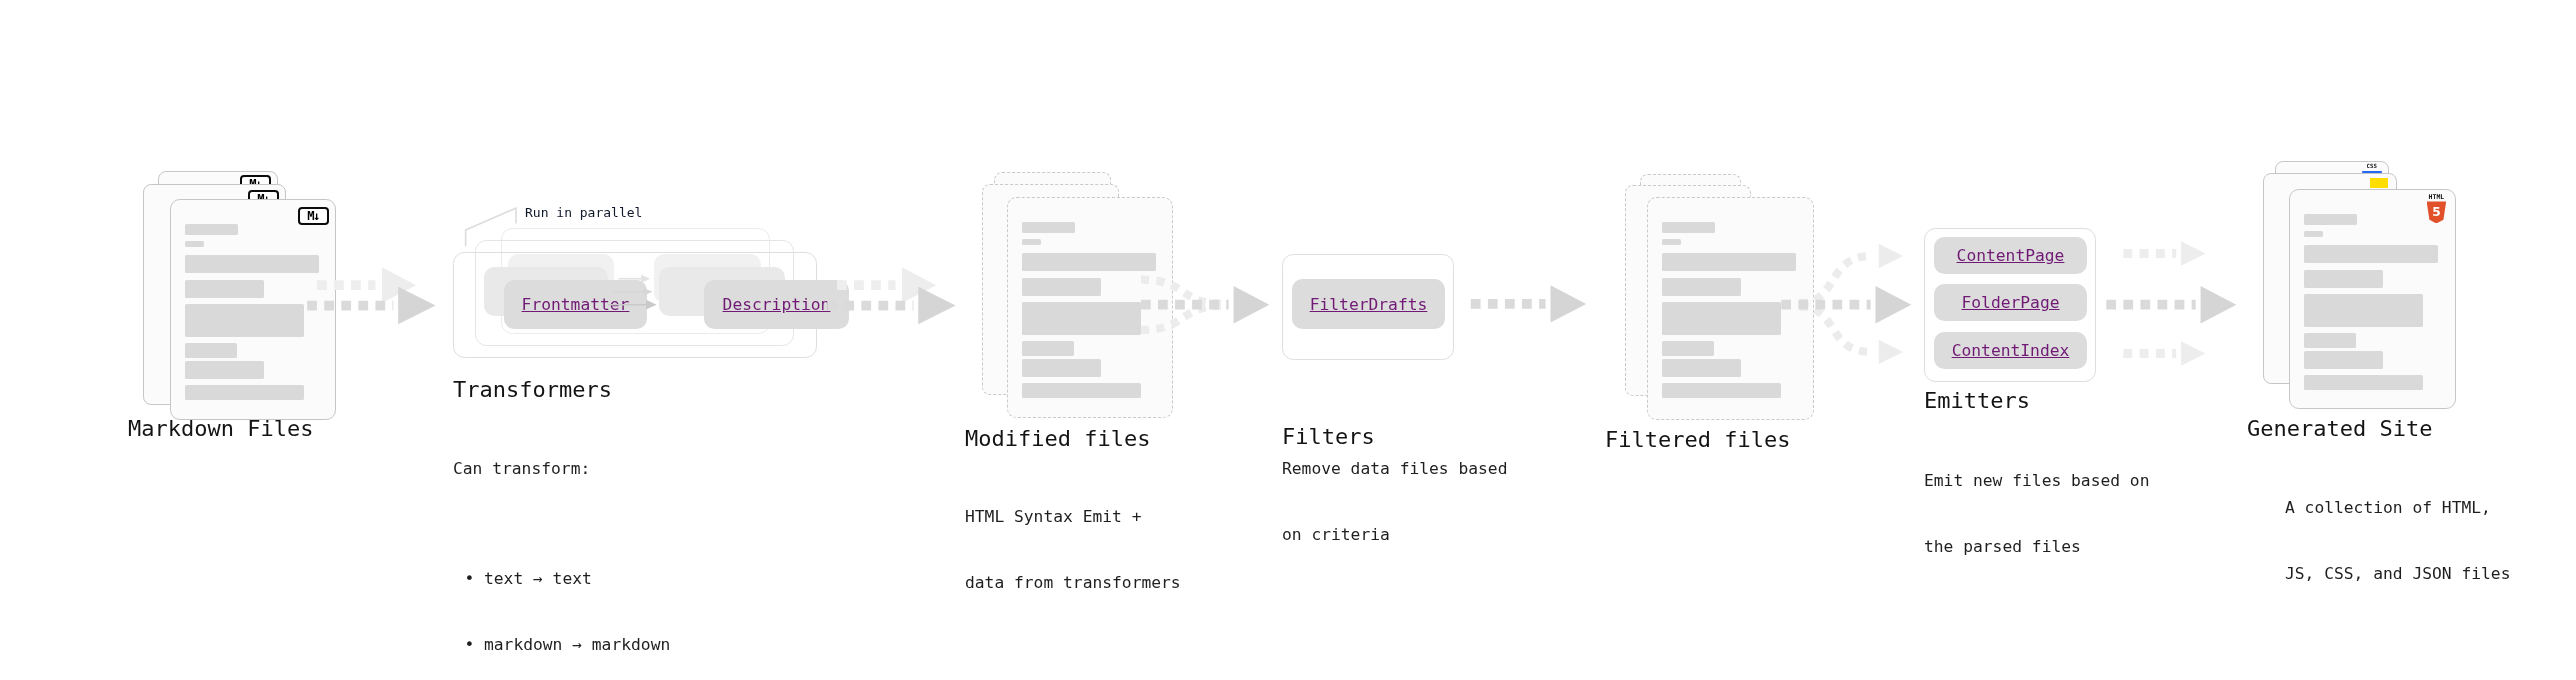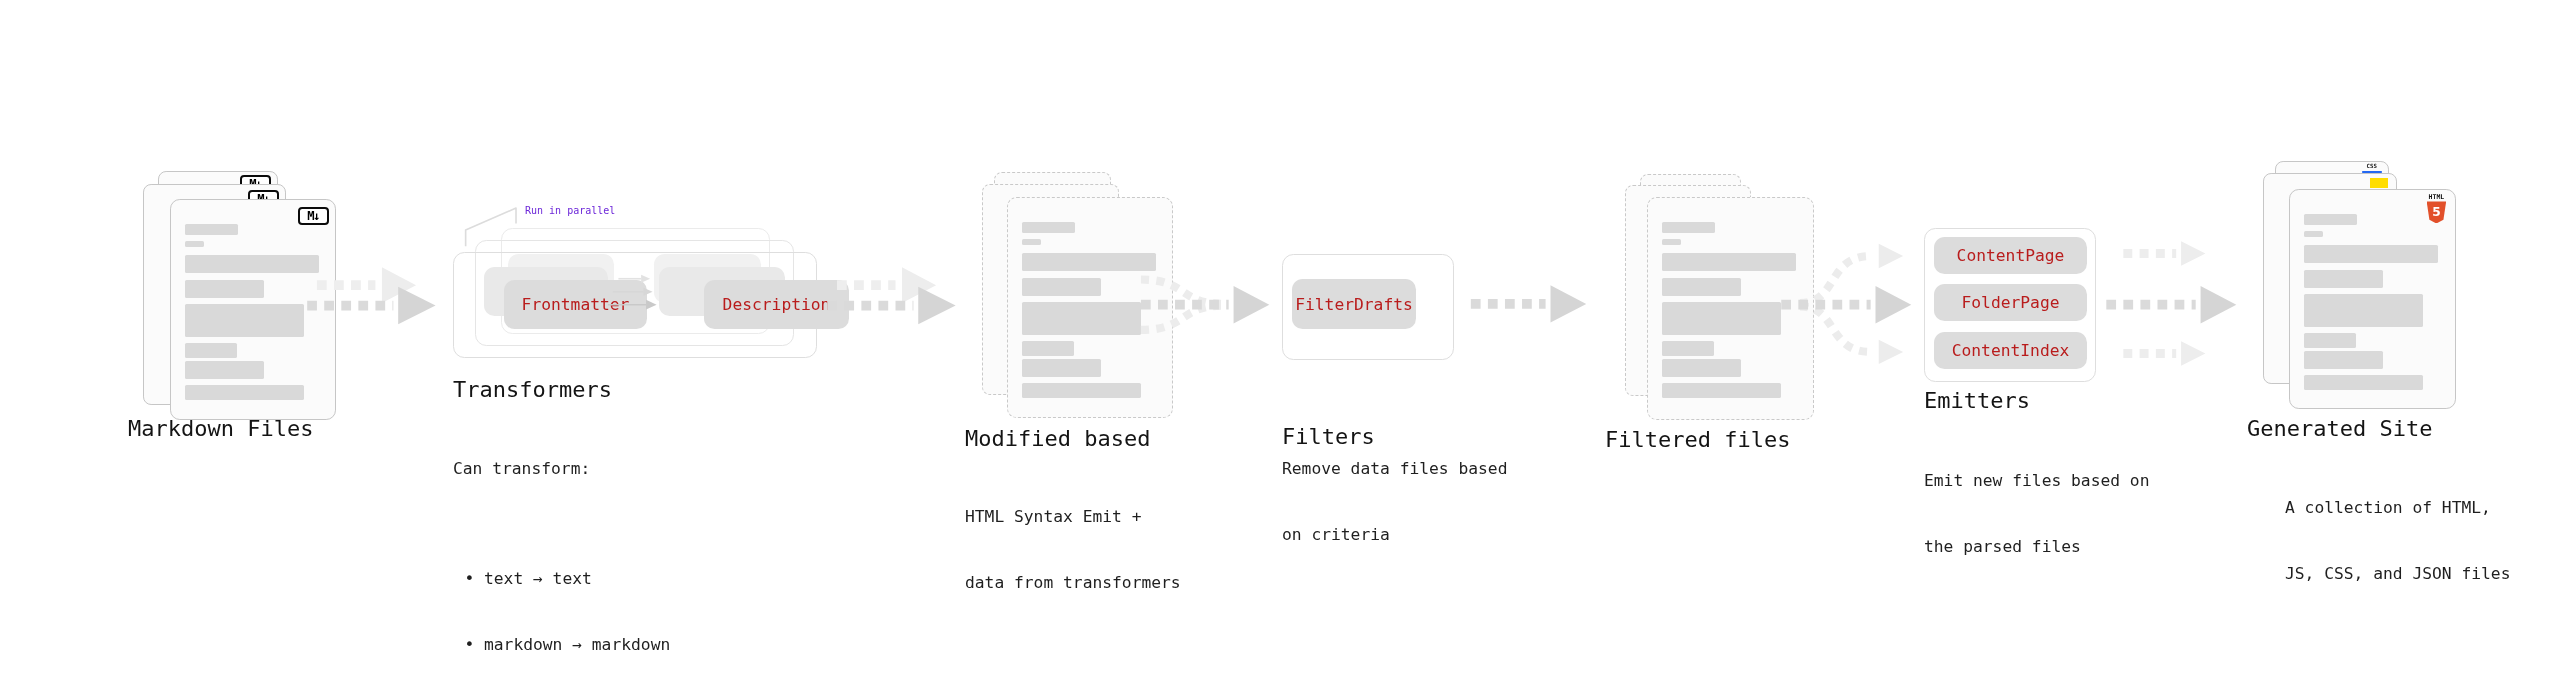--- a/index.html
+++ b/index.html
@@ -27,28 +27,28 @@
   .html5-badge .shield{width:19.5px;height:22px;margin:0.8px auto 0;display:flex;align-items:center;justify-content:center;
             clip-path:polygon(0 0,100% 0,86% 84%,50% 100%,14% 84%);}
   .html5-badge .five{color:#fff;font-size:12.2px;font-weight:bold;font-family:"DejaVu Sans","Liberation Sans",sans-serif;}
 
   
   .frame{position:absolute;border:1.6px solid #dedede;border-radius:11.4px;box-sizing:border-box;background:transparent;}
   .frame.solid{background:#ffffff;}
   .frame.mid{border-color:#e5e5e5;}
   .frame.backmost{border-color:#ebebeb;}
   .pill{position:absolute;background:#dcdcdc;border-radius:10.6px;display:flex;align-items:center;justify-content:center;
-        font-size:16.3px;color:#b91c1c;box-sizing:border-box;}
+        font-size:16.3px;color:#701a75;box-sizing:border-box;text-decoration:underline;}
   .pill.g1{background:#e9e9e9;}
   .pill.g2{background:#f1f1f1;}
 
   
   .title{position:absolute;font-size:22px;color:#141414;white-space:nowrap;}
   .sub{position:absolute;font-size:16.3px;line-height:22px;color:#1f1f1f;white-space:pre;}
-  .note{position:absolute;font-size:10px;color:#6d28d9;white-space:nowrap;}
+  .note{position:absolute;font-size:13px;color:#0f172a;white-space:nowrap;}
   .bullets{padding-left:11.4px;}
 
   svg.overlay{position:absolute;left:0;top:0;z-index:5;pointer-events:none;}
   .z1{z-index:1;} .z2{z-index:2;} .z3{z-index:3;margin-left:42px;}
 </style>
 </head>
 <body>
 
 <div class="canvas">
 
@@ -161,30 +161,30 @@
     <div class="doc dashed z3" style="left:965px;top:197px;width:166px;height:221px;">
         <div class="bar" style="top: 24.4px; width: 53px; height: 10.6px;"></div>
         <div class="bar" style="top: 41px; width: 18.7px; height: 5.7px;"></div>
         <div class="bar" style="top: 55px; width: 134px; height: 18px;"></div>
         <div class="bar" style="top: 80px; width: 79px; height: 18px;"></div>
         <div class="bar" style="top: 104px; width: 119px; height: 32.5px;"></div>
         <div class="bar" style="top: 143px; width: 52px; height: 14.6px;"></div>
         <div class="bar" style="top: 161px; width: 79px; height: 18px;"></div>
         <div class="bar" style="top: 185px; width: 119px; height: 14.6px;"></div>
       </div>
-    <div class="title" style="left:965px;top:426px;">Modified based</div>
+    <div class="title" style="left:965px;top:426px;">Modified files</div>
     <div class="sub" style="left:965px;top:462px;">
       <div>HTML Syntax Emit +</div>
       <div>data from transformers</div>
     </div>
   </div>
 
   <div>
     <div class="frame solid z1" style="left:1282px;top:254px;width:172px;height:106px;"></div>
-    <div class="pill z2" style="left:1292px;top:279px;width:124px;height:50px;">FilterDrafts</div>
+    <div class="pill z2" style="left:1292px;top:279px;width:153px;height:50px;">FilterDrafts</div>
     <div class="title" style="left:1282px;top:377px;margin-top:47px;">Filters</div>
     <div class="sub" style="left:1282px;top:414px;">
       <div>Remove data files based</div>
       <div>on criteria</div>
     </div>
   </div>
 
   <div>
     <div class="doc dashed back z1" style="left:1640px;top:174px;width:101px;height:211px;"></div>
     <div class="doc dashed back z2" style="left:1625px;top:185px;width:126px;height:211px;"></div>

